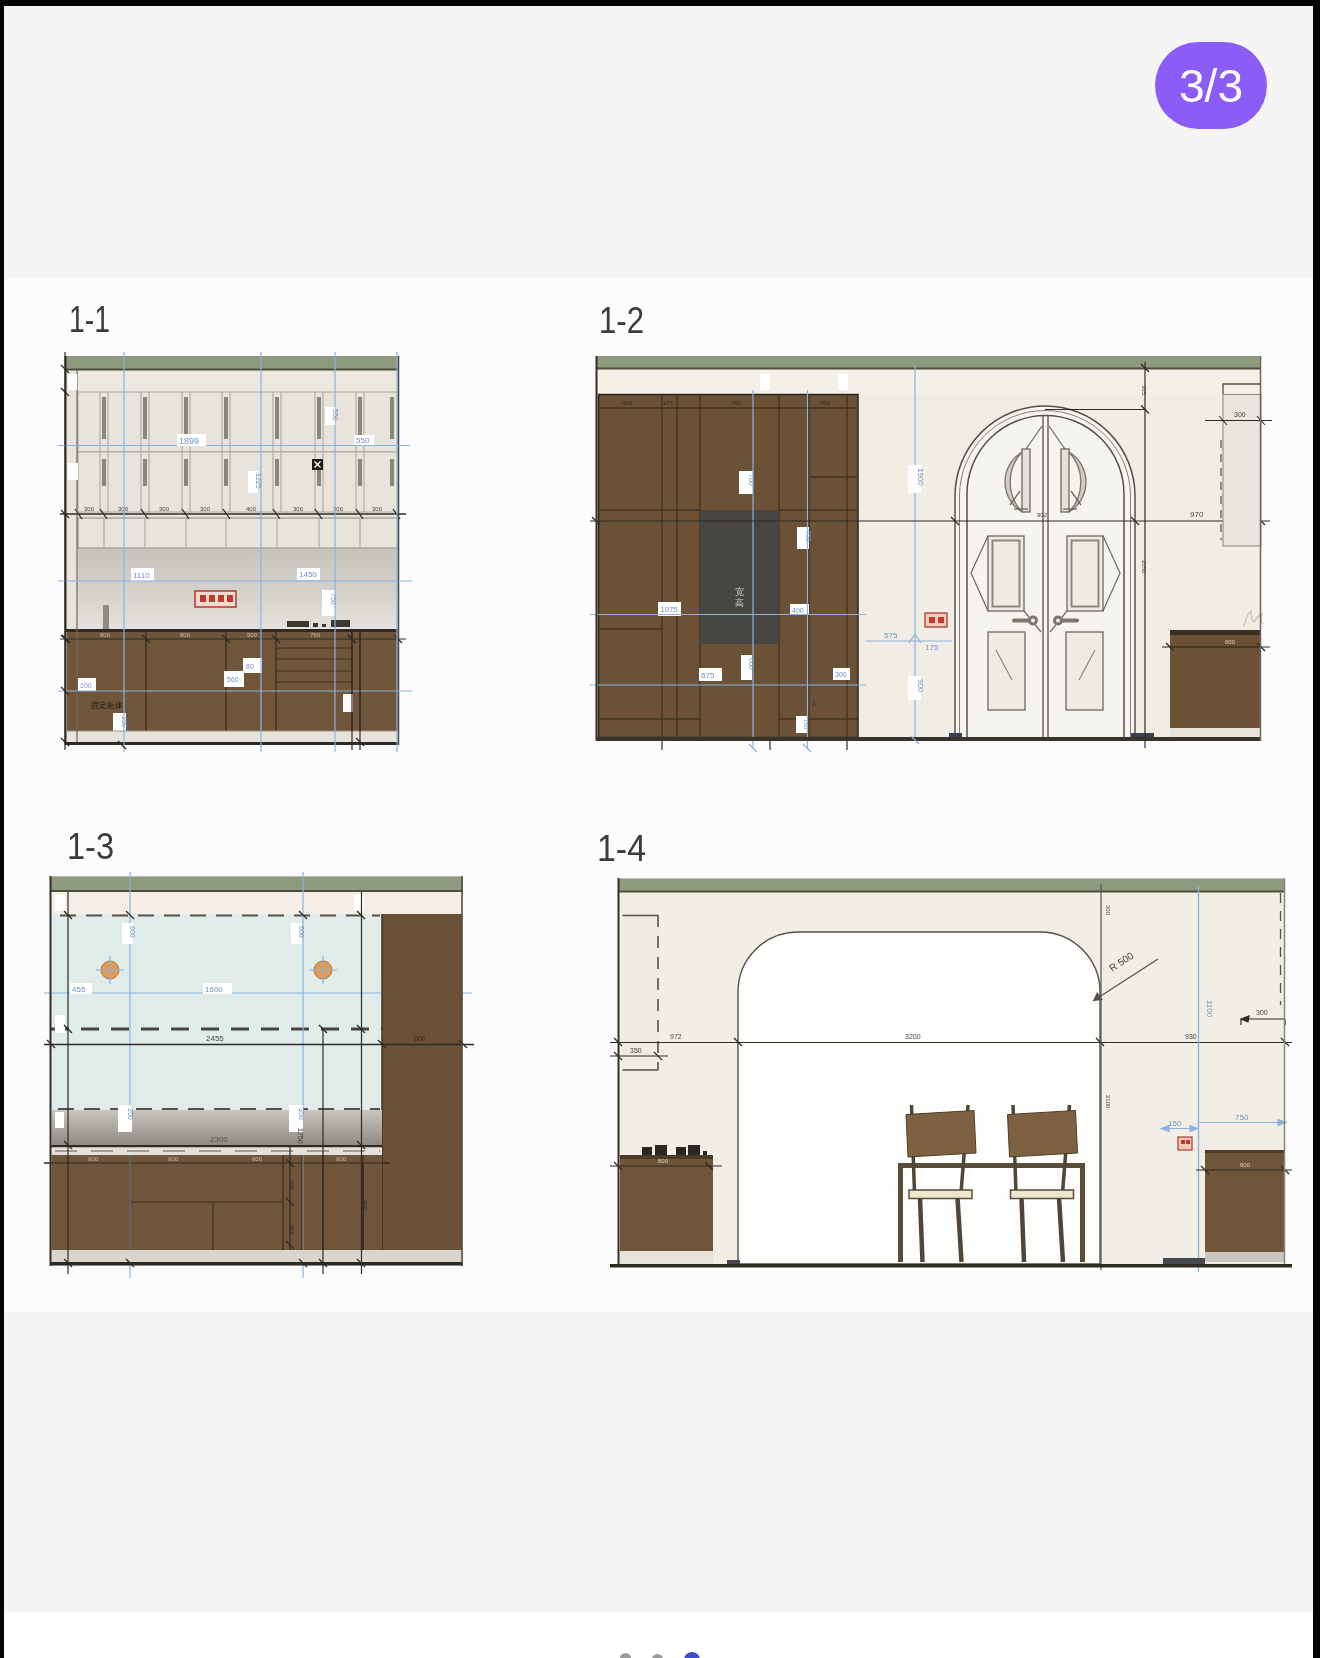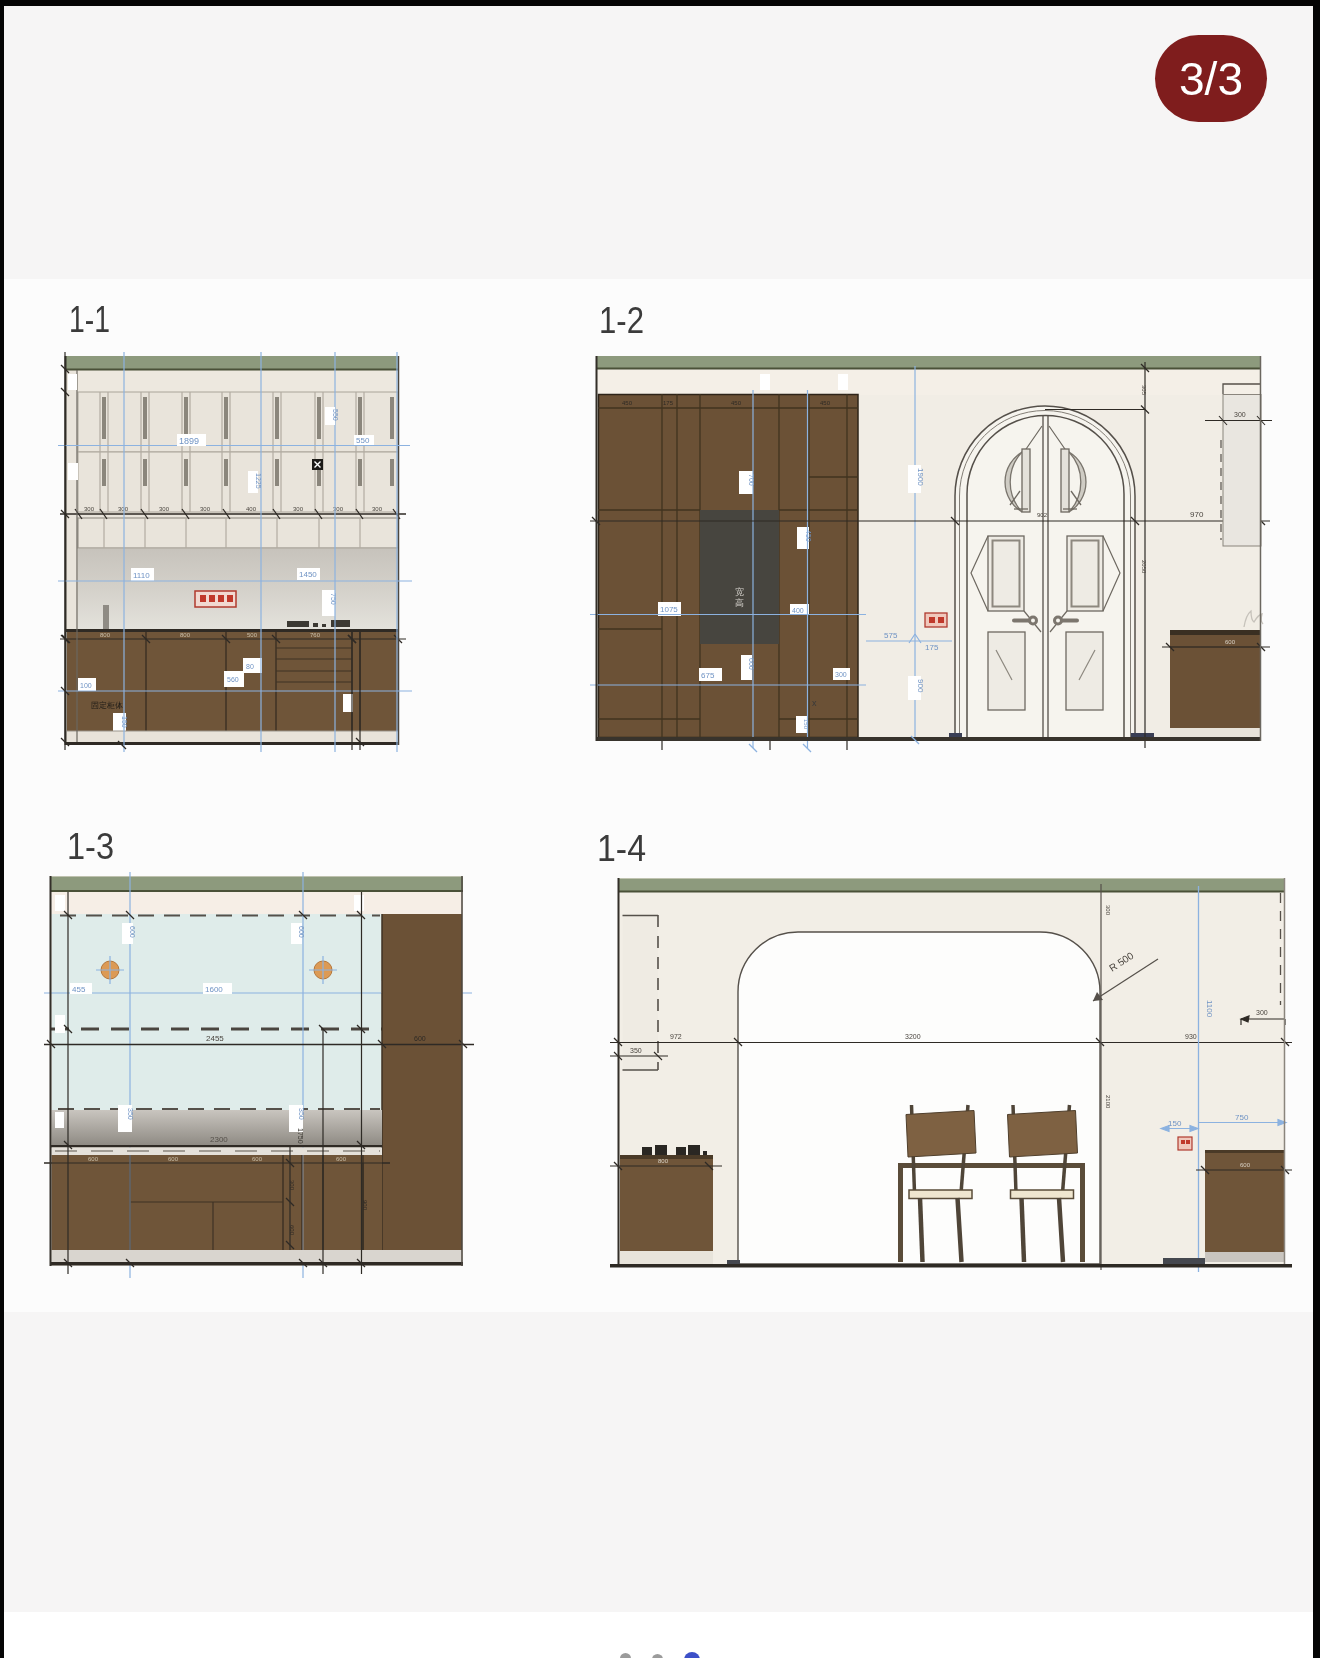--- a/index.html
+++ b/index.html
@@ -14,21 +14,21 @@
 <div class="abs" style="left:0;top:279px;width:1320px;height:1033px;background:#fcfcfc;"></div>
 
 <div class="abs" style="left:0;top:1312px;width:1320px;height:300px;background:#f6f5f5;"></div>
 
 <div class="abs" style="left:0;top:0;width:1320px;height:6px;background:#050505;"></div>
 
 <div class="abs" style="left:0;top:0;width:4px;height:1658px;background:#050505;"></div>
 
 <div class="abs" style="left:1313px;top:0;width:7px;height:1658px;background:#050505;"></div>
 
-<div class="abs" style="left:1155px;top:35px;width:112px;height:87px;border-radius:44px;background:#7f1d1d;color:#fff;font-size:46px;display:flex;align-items:center;justify-content:center;">3/3</div>
+<div class="abs" style="left:1155px;top:42px;width:112px;height:87px;border-radius:44px;background:#8b5cf6;color:#fff;font-size:46px;display:flex;align-items:center;justify-content:center;">3/3</div>
 
 <div class="abs" style="left:620px;top:1653px;width:11px;height:11px;border-radius:50%;background:#9b9b9b;"></div>
 
 <div class="abs" style="left:652px;top:1654px;width:11px;height:11px;border-radius:50%;background:#9b9b9b;"></div>
 
 <div class="abs" style="left:684px;top:1652px;width:16px;height:16px;border-radius:50%;background:#3d50c8;"></div>
 <svg class="abs" style="left:0;top:0;" width="1320" height="1658" viewBox="0 0 1320 1658">
 <defs>
 <linearGradient id="bs1" x1="0" y1="0" x2="0" y2="1">
 <stop offset="0" stop-color="#c7c3bc"></stop>

